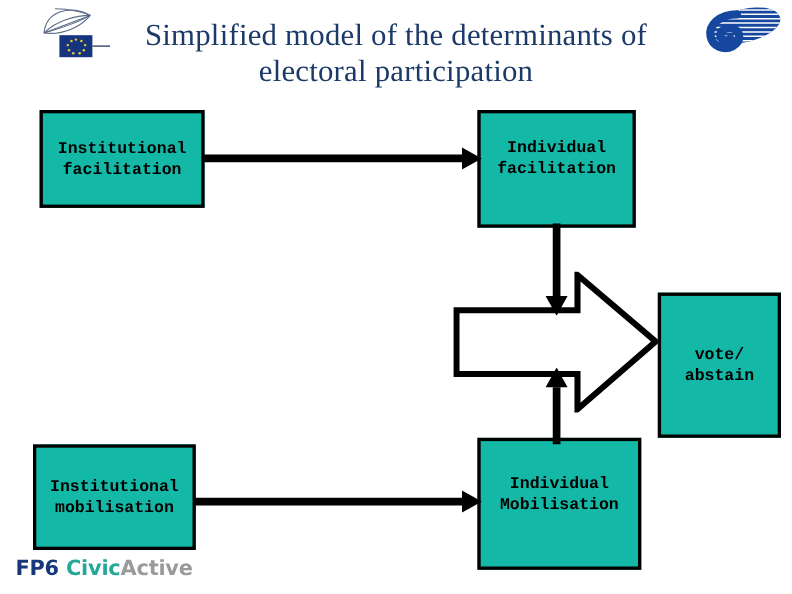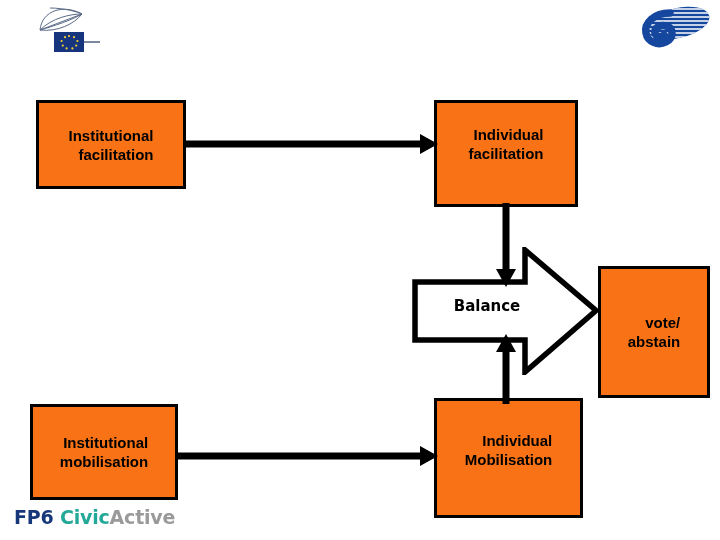--- a/index.html
+++ b/index.html
@@ -67,28 +67,28 @@
     white-space: nowrap;
     text-align: right;
   }
   .footer-mark .fp6 { color: #17377b; }
   .footer-mark .civic { color: #24a898; }
   .footer-mark .active { color: #9a9a9a; }
 
   
   .node {
     position: absolute;
-    background: #f97316;
+    background: #14b8a6;
     border: 3px solid #000000;
     box-sizing: border-box;
     display: flex;
     align-items: center;
     justify-content: center;
-    text-align: right;
-    font-family: Liberation Sans, sans-serif;
+    text-align: center;
+    font-family: Liberation Mono, monospace;
     font-weight: bold;
     font-size: 15px;
     line-height: 19px;
     color: #000000;
     white-space: pre-line;
   }
 
   #node-inst-fac   { left: 36px;  top: 100px; width: 150px; height: 89px; }
   #node-indiv-fac  { left: 434px; top: 100px; width: 144px; height: 107px;
                      align-items: flex-start; padding-top: 22px; }
@@ -150,20 +150,21 @@
         <circle cx="34.4" cy="44.4" r="1.1"></circle>
         <circle cx="28.6" cy="44.4" r="1.1"></circle>
         <circle cx="24.8" cy="41.6" r="1.1"></circle>
         <circle cx="23.6" cy="37" r="1.1"></circle>
         <circle cx="27" cy="33.2" r="1.1"></circle>
       </g>
       <line x1="46" y1="38" x2="62" y2="38" stroke="#5b6b88" stroke-width="1.6"></line>
     </svg>
   </div>
 
+  <div class="title">Simplified model of the determinants of electoral participation</div>
 
   <div class="fp6-logo">
     <svg viewBox="0 0 78 46" width="78" height="46" aria-hidden="true">
       <defs>
         <clipPath id="swooshClip">
           <ellipse cx="44" cy="19" rx="32" ry="15" transform="rotate(-13 44 19)"></ellipse>
         </clipPath>
       </defs>
       <g clip-path="url(#swooshClip)">
         <rect x="8" y="2" width="72" height="36" fill="#16479e"></rect>
@@ -192,21 +193,20 @@
 mobilisation</div>
 
   <div class="node" id="node-indiv-mob">Individual
 Mobilisation</div>
 
   <div class="balance-wrap">
     <svg viewBox="0 0 188 128" width="188" height="128" aria-hidden="true">
       <path d="M3 35 L 113 35 L 113 3 L 184 63.5 L 113 125 L 113 93 L 3 93 Z" fill="#ffffff" stroke="#000000" stroke-width="5.5" stroke-linejoin="miter"></path>
     </svg>
   </div>
-  <div class="balance-label">Balance</div>
 
   <div class="node" id="node-outcome">vote/
 abstain</div>
 
   <svg class="arrow-svg" id="arrow-top" viewBox="0 0 256 24" aria-hidden="true">
     <line x1="2" y1="12" x2="238" y2="12" stroke="#000000" stroke-width="7"></line>
     <polygon points="238,2 256,12 238,22" fill="#000000"></polygon>
   </svg>
 
   <svg class="arrow-svg" id="arrow-bottom" viewBox="0 0 264 24" aria-hidden="true">

